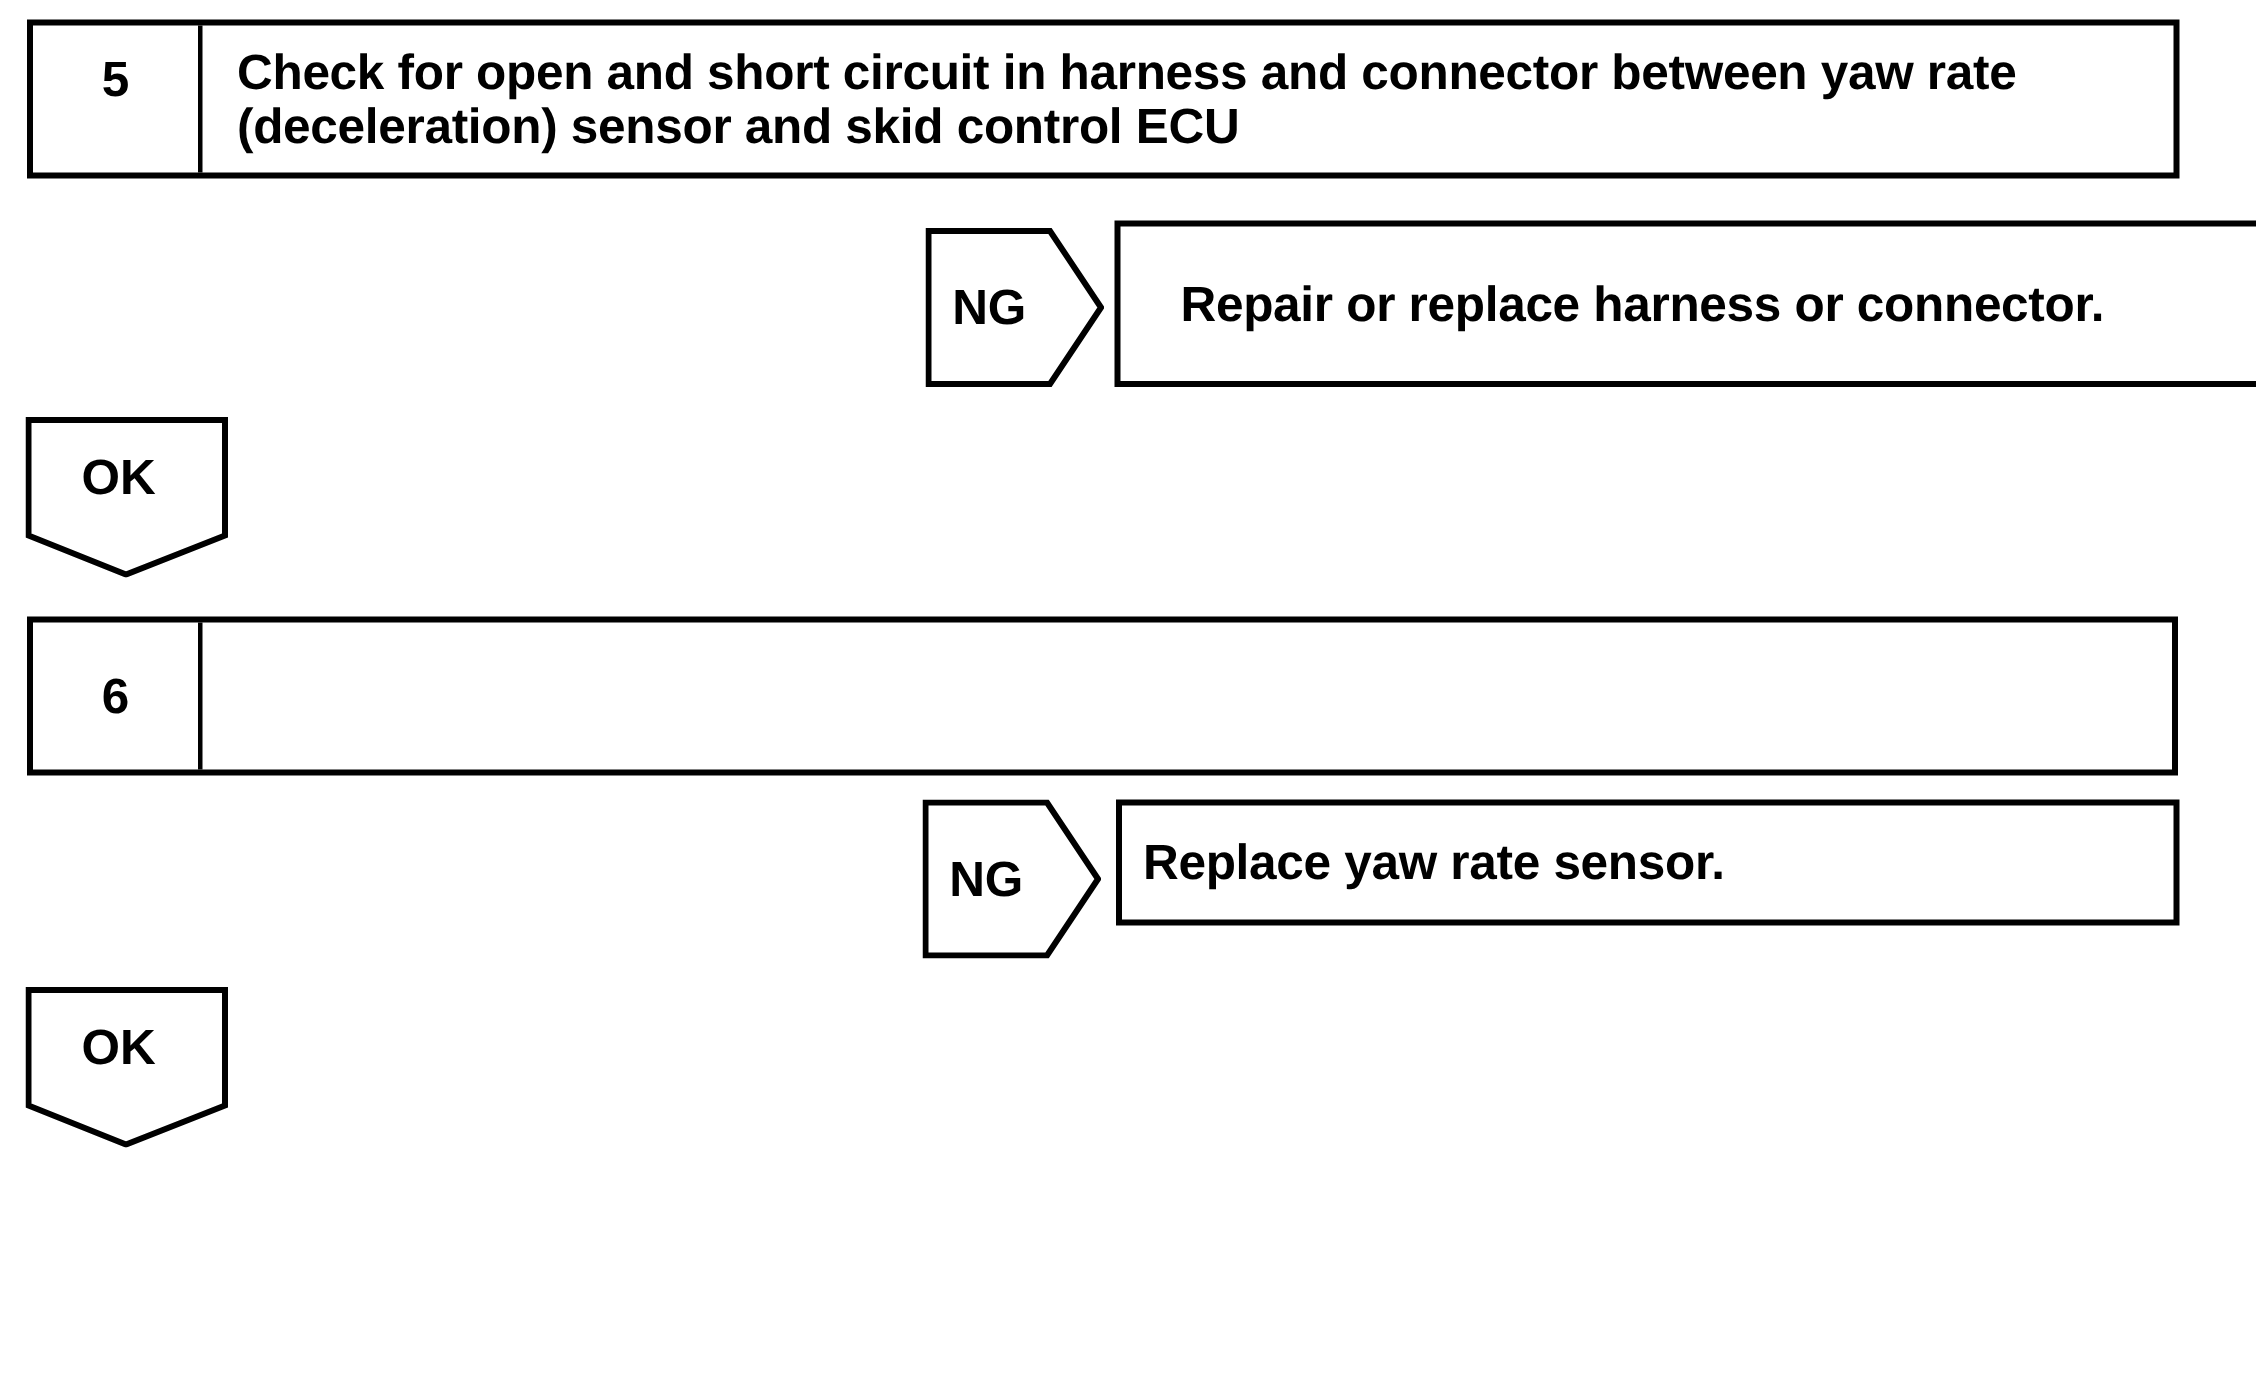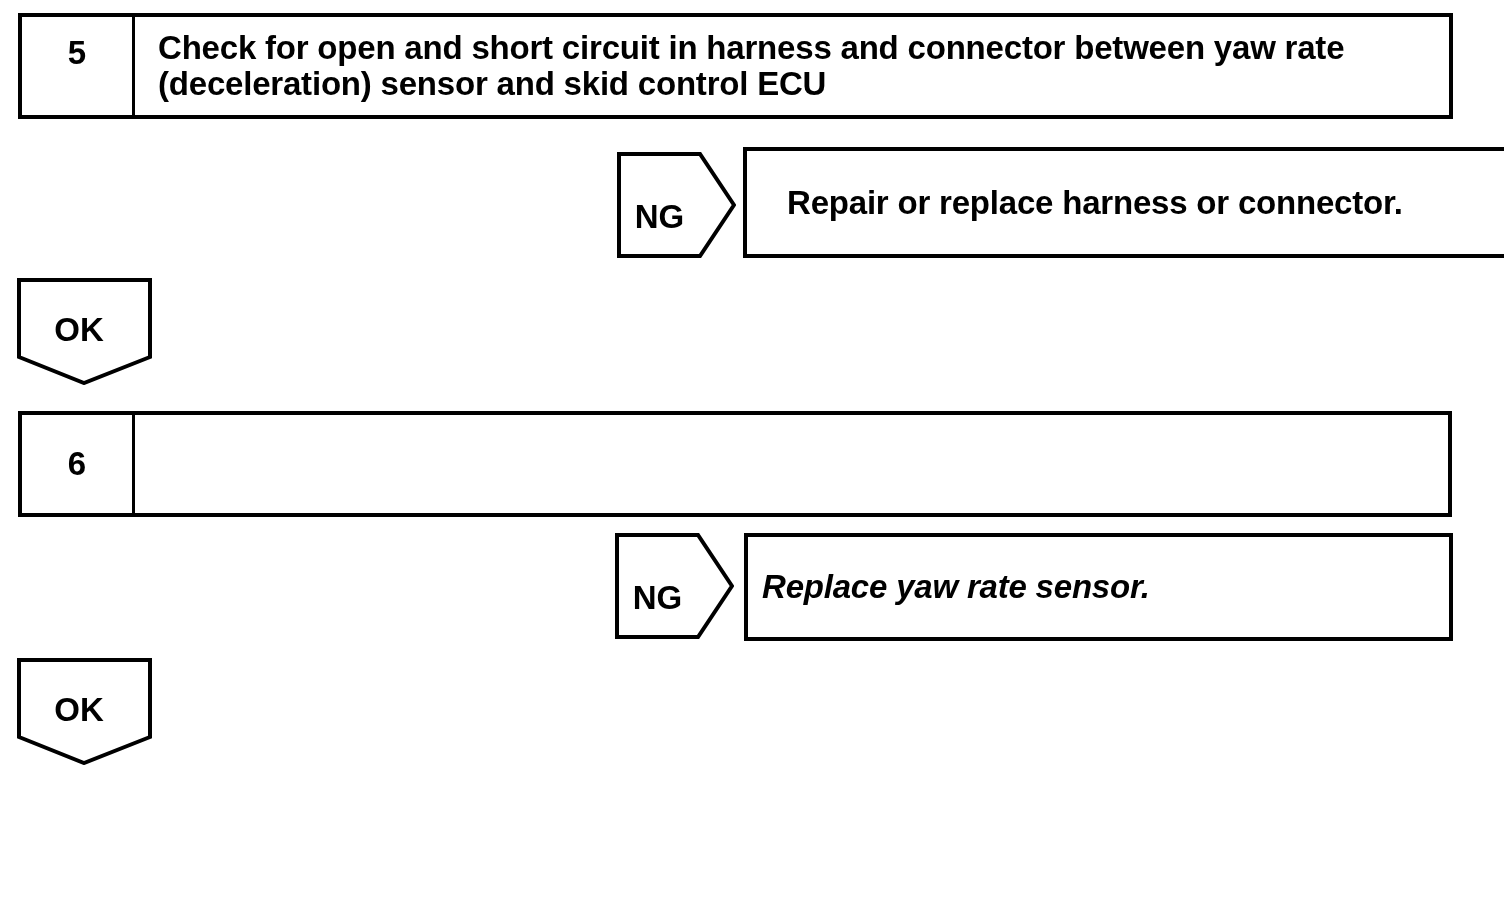--- a/index.html
+++ b/index.html
@@ -58,39 +58,38 @@
     box-sizing: border-box;
     border: 4px solid #000;
     background: #fff;
     display: flex;
     align-items: center;
     padding-left: 14px;
     font-size: 33px;
     letter-spacing: -0.2px;
   }
   #action5   { left: 743px; top: 147px; width: 842px; height: 111px; padding-left: 40px; }
-  #action6   { left: 744px; top: 533px; width: 709px; height: 108px; font-style: italic; }
+  #action6   { left: 744px; top: 533px; width: 709px; height: 84px; }
   #final-box { left: 13px;  top: 787px; width: 709px; height: 105px; }
 
   
   .connector { position: absolute; }
   .connector svg { display: block; }
   .connector polygon {
     fill: #ffffff;
     stroke: #000000;
     stroke-width: 4;
     stroke-linejoin: miter;
   }
   .connector .label {
     position: absolute;
     font-size: 33px;
     display: flex;
     align-items: center;
     justify-content: center;
-    margin-top: 12px;
   }
   #ng1 { left: 617px; top: 152px; }
   #ng2 { left: 615px; top: 533px; }
   .ng .label { left: 0; top: 0; width: 85px; height: 106px; }
 
   #ok1 { left: 17px; top: 278px; }
   #ok2 { left: 17px; top: 658px; }
   .ok .label { left: 0; top: 0; width: 124px; height: 80px; }
 </style>
 </head>

